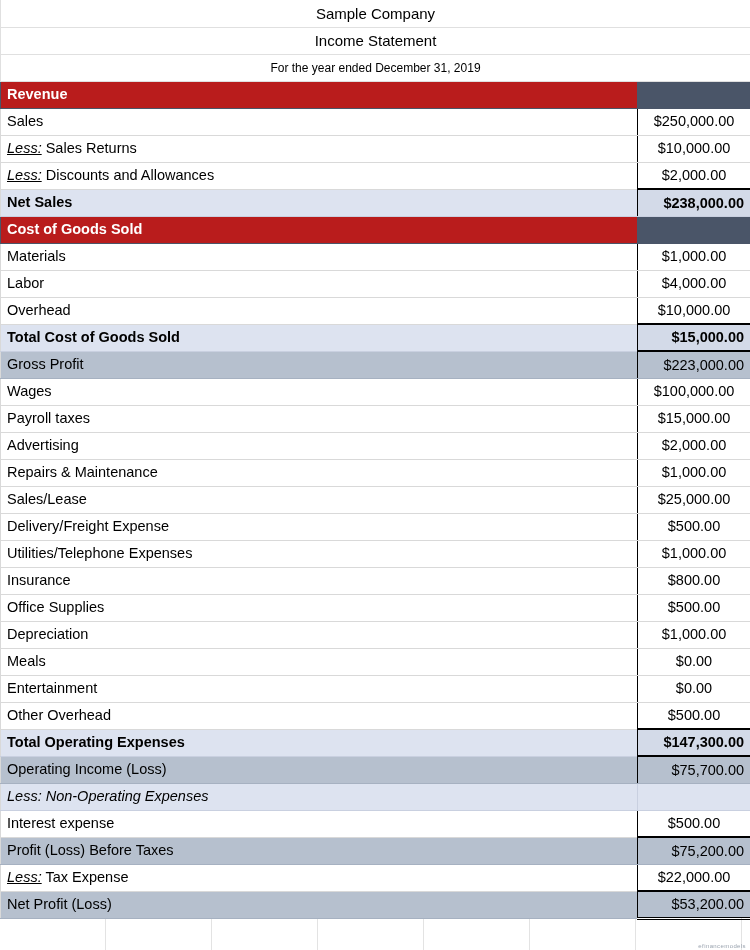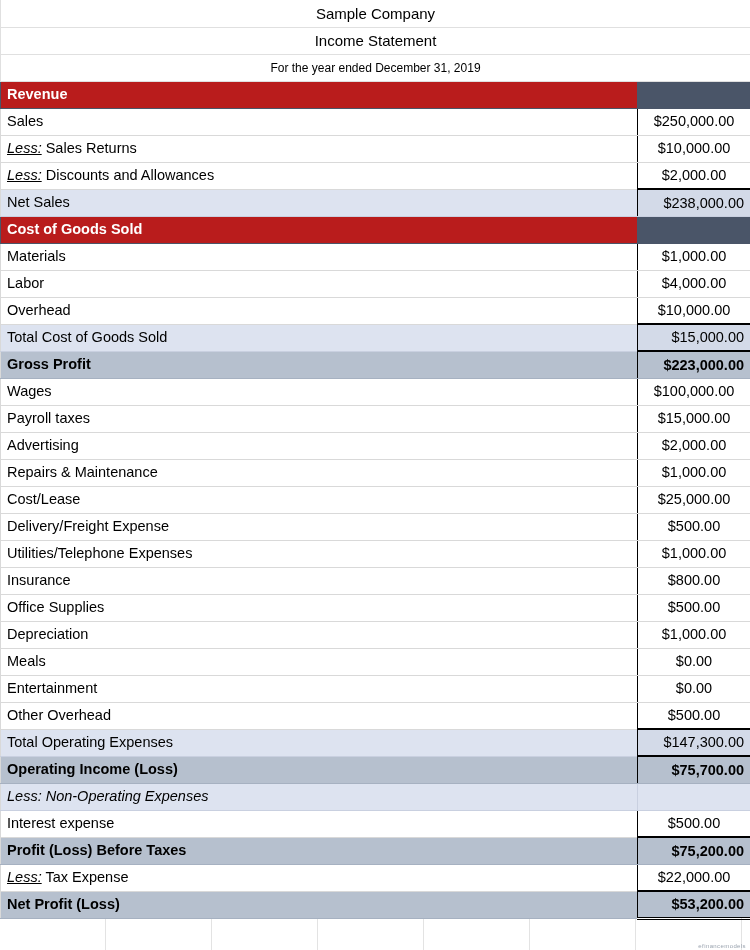--- a/index.html
+++ b/index.html
@@ -88,35 +88,35 @@
   tr.item td.value {
     border-left: 1px solid #000000;
     border-right: 1px solid #000000;
     background: #ffffff;
     text-align: center;
   }
 
   
   tr.subtotal td {
     background: #dde3f0;
-    font-weight: normal;
+    font-weight: bold;
   }
   tr.subtotal td.label { border-bottom: 1px solid #c9d0e0; }
   tr.subtotal td.value {
     background: #d3dae8;
     border-left: 1px solid #000000;
     border-right: 1px solid #000000;
     border-top: 2px solid #000000;
     border-bottom: 1px solid #c9d0e0;
   }
 
   
   tr.major td {
     background: #b6c0ce;
-    font-weight: bold;
+    font-weight: normal;
   }
   tr.major td.label { border-bottom: 1px solid #a6b1c1; }
   tr.major td.value {
     background: #b6c0ce;
     border-left: 1px solid #000000;
     border-right: 1px solid #000000;
     border-top: 2px solid #000000;
     border-bottom: 1px solid #a6b1c1;
   }
 
@@ -230,21 +230,21 @@
         </tr>
         <tr class="item">
           <td class="label">Advertising</td>
           <td class="value">$2,000.00</td>
         </tr>
         <tr class="item">
           <td class="label">Repairs &amp; Maintenance</td>
           <td class="value">$1,000.00</td>
         </tr>
         <tr class="item">
-          <td class="label">Cost/Lease</td>
+          <td class="label">Sales/Lease</td>
           <td class="value">$25,000.00</td>
         </tr>
         <tr class="item">
           <td class="label">Delivery/Freight Expense</td>
           <td class="value">$500.00</td>
         </tr>
         <tr class="item">
           <td class="label">Utilities/Telephone Expenses</td>
           <td class="value">$1,000.00</td>
         </tr>

